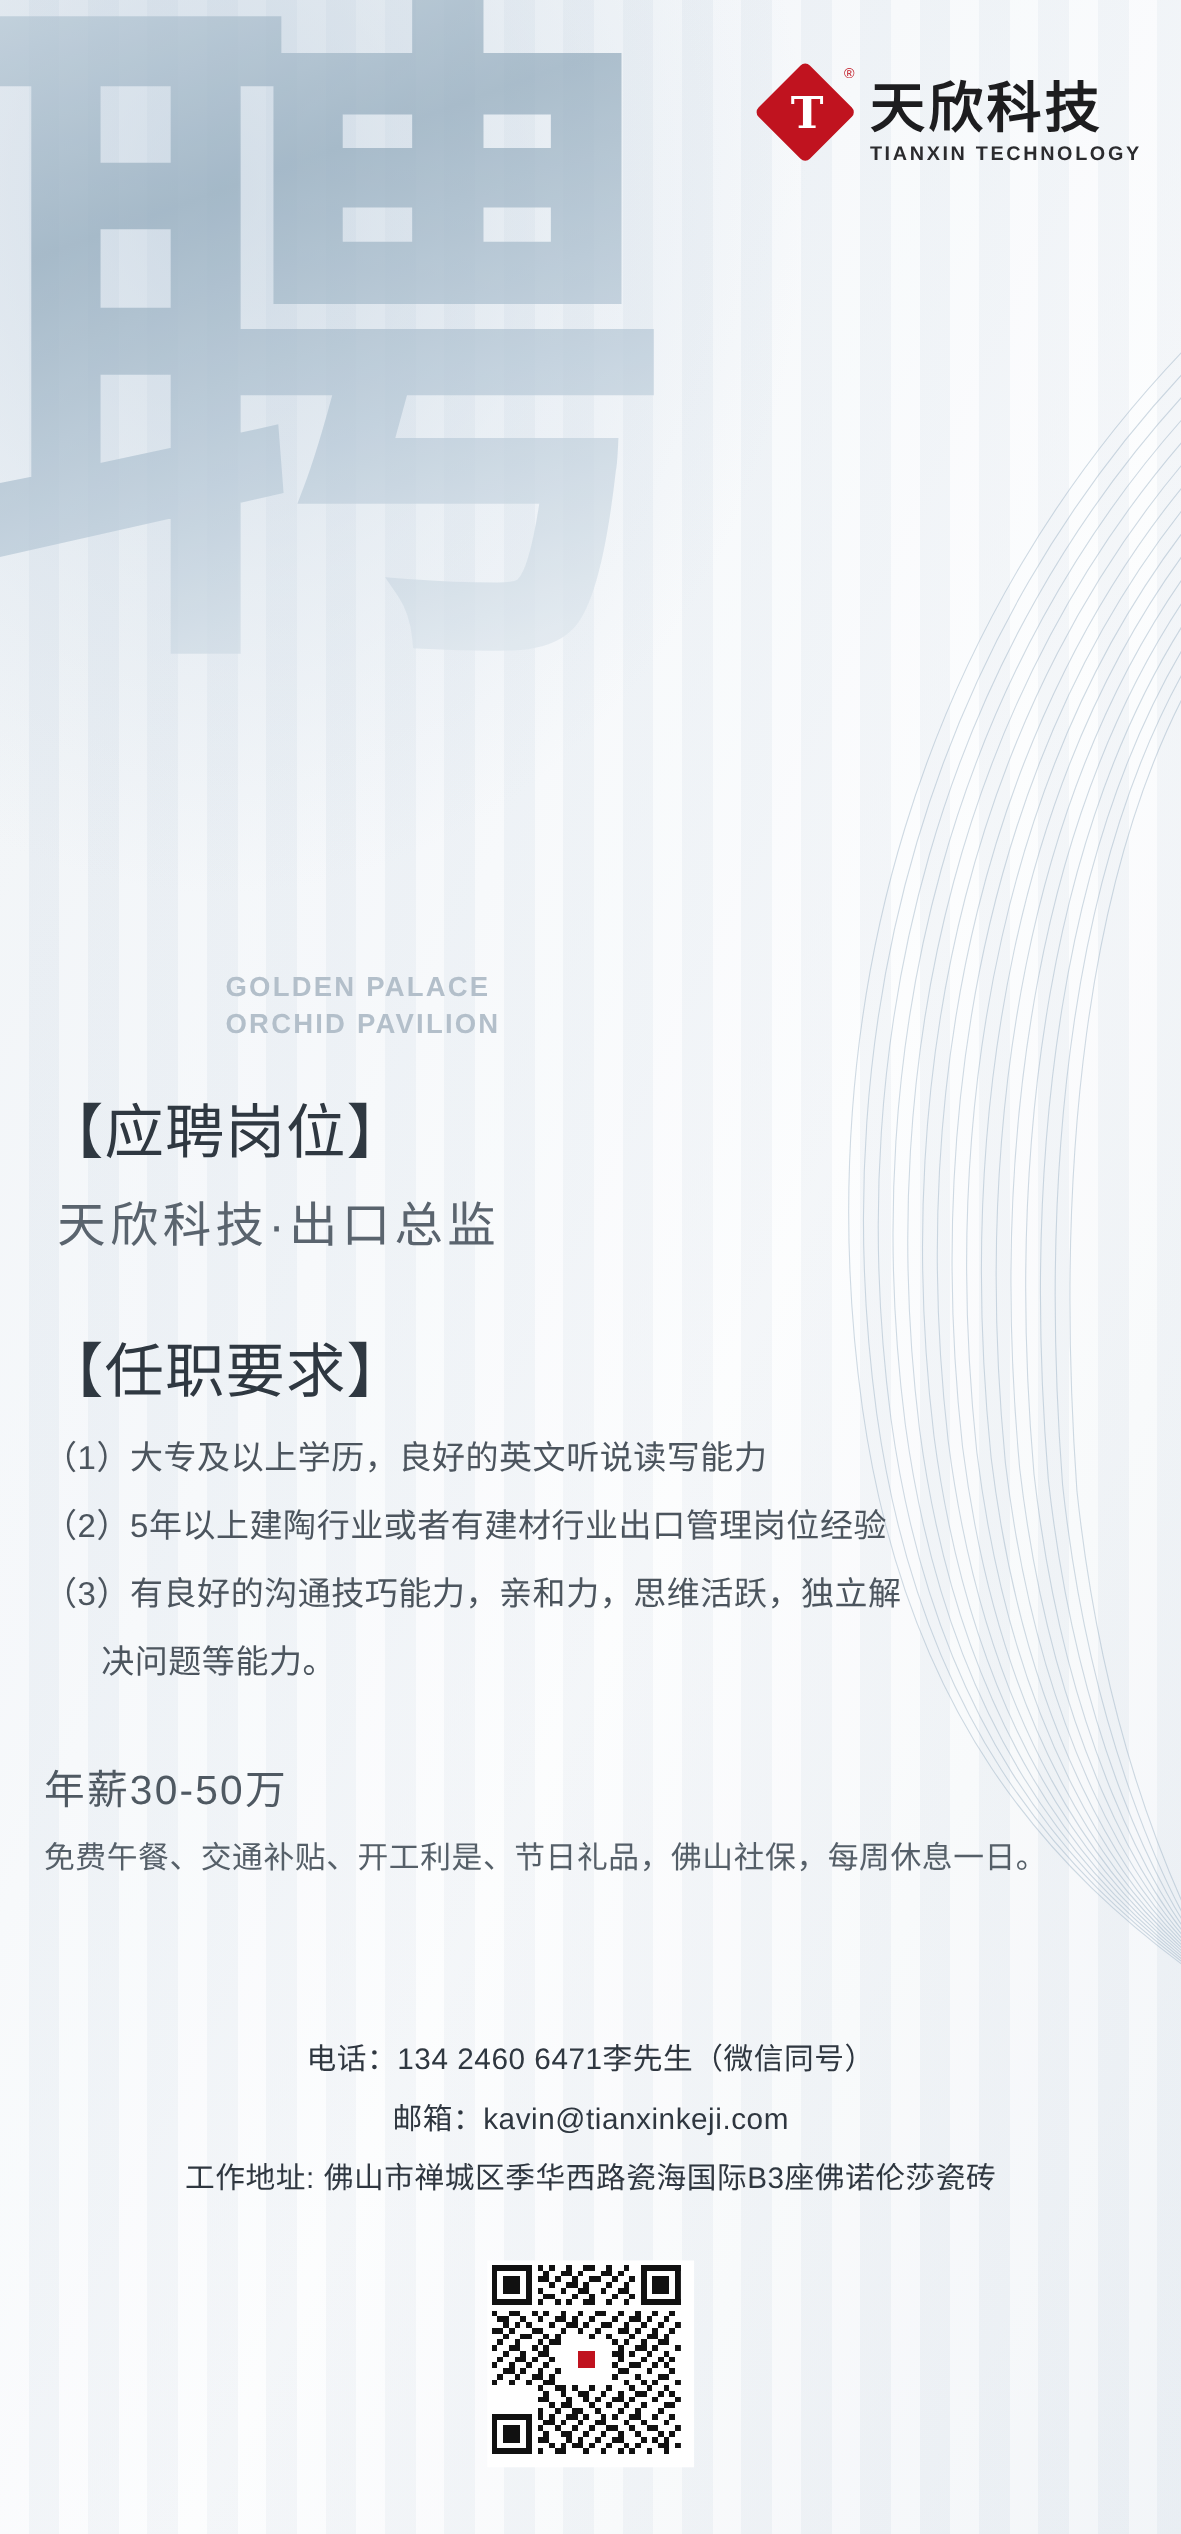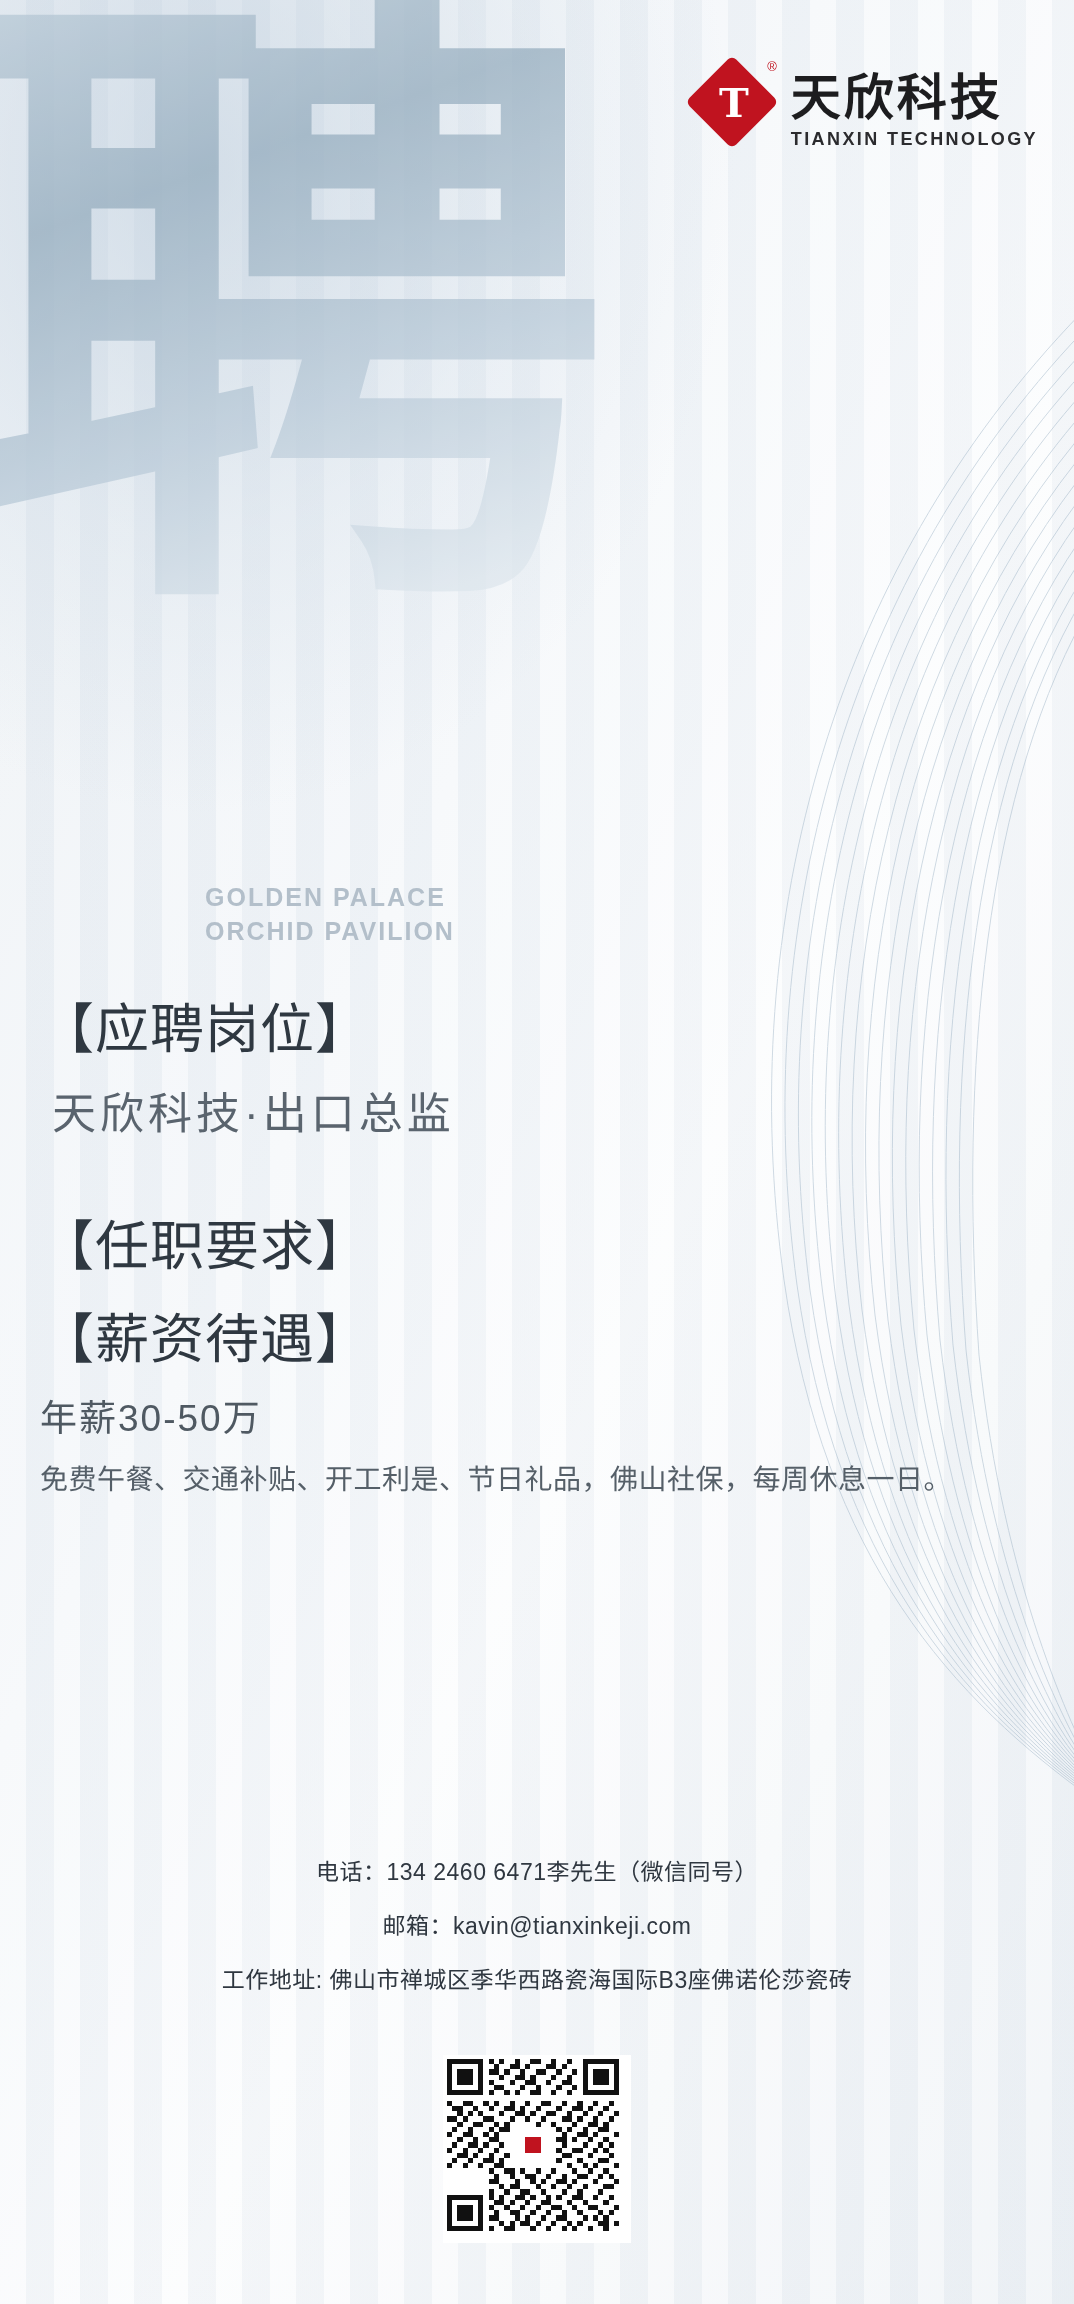--- a/index.html
+++ b/index.html
@@ -190,21 +190,21 @@
   
   .contacts {
     position: absolute;
     left: 0;
     right: 0;
     top: 1845px;
     text-align: center;
     color: #2f3740;
   }
   .contacts div {
-    font-size: 23px;
+    font-size: 27px;
     line-height: 54px;
     letter-spacing: .5px;
   }
   
   .qr {
     position: absolute;
     left: 50%;
     transform: translateX(-50%);
     top: 2055px;
     width: 180px;
@@ -261,22 +261,29 @@
     <div>GOLDEN PALACE</div>
     <div>ORCHID PAVILION</div>
   </div>
 
   <div class="content">
 
     <h2 class="sec-title">【应聘岗位】</h2>
     <div class="job-name">天欣科技·出口总监</div>
 
     <h2 class="sec-title">【任职要求】</h2>
-
-    <h2 class="sec-title">【薪资待遇】</h2>
+    <ul class="req-list">
+      <li>（1）大专及以上学历，良好的英文听说读写能力</li>
+      <li>（2）5年以上建陶行业或者有建材行业出口管理岗位经验</li>
+      <li>（3）有良好的沟通技巧能力，亲和力，思维活跃，独立解</li>
+      <li>
+          <span class="cont">决问题等能力。</span>
+        </li>
+    </ul>
+
     <div class="salary-main">年薪30-50万</div>
     <div class="salary-note">免费午餐、交通补贴、开工利是、节日礼品，佛山社保，每周休息一日。</div>
   </div>
 
   <div class="contacts">
     <div>电话：134 2460 6471李先生（微信同号）</div>
     <div>邮箱：kavin@tianxinkeji.com</div>
     <div>工作地址: 佛山市禅城区季华西路瓷海国际B3座佛诺伦莎瓷砖</div>
   </div>
 

